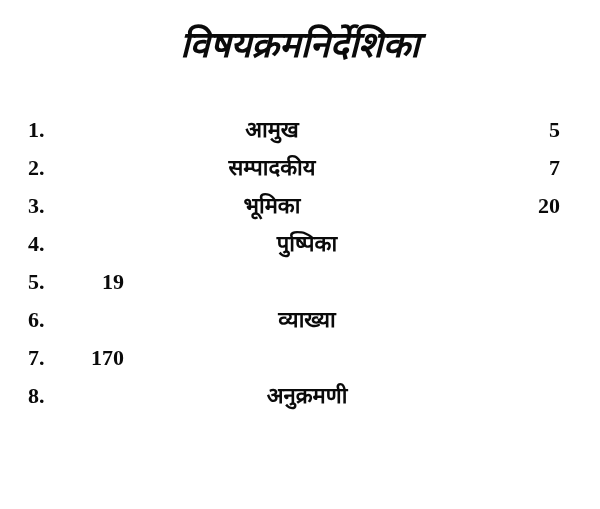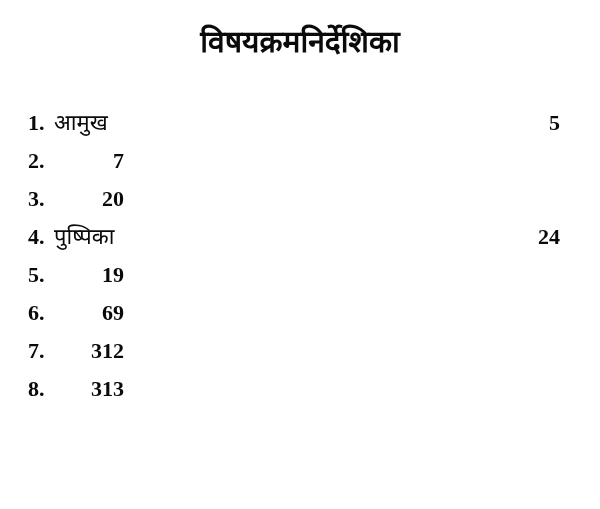--- a/index.html
+++ b/index.html
@@ -18,26 +18,27 @@
     position: relative;
     width: 600px;
     height: 509px;
     box-sizing: border-box;
     padding: 0;
   }
   .toc-title {
     text-align: center;
     font-family: "Liberation Serif", "DejaVu Serif", serif;
     font-weight: bold;
-    font-size: 30px;
+    font-size: 36px;
     letter-spacing: 0px;
     margin-top: 24px;
     margin-bottom: 0;
     line-height: 1.2;
     color: #0a0a0a;
+    font-style: italic;
   }
   .toc-list {
     margin: 0;
     padding: 0;
     list-style: none;
     margin-top: 52px;
   }
   .toc-row {
     display: flex;
     align-items: baseline;
@@ -49,22 +50,22 @@
     color: #0a0a0a;
   }
   .toc-num {
     width: 26px;
     flex: 0 0 26px;
     text-align: left;
     font-weight: bold;
   }
   .toc-label {
     flex: 1 1 auto;
-    text-align: left;
-    font-weight: normal;
+    text-align: center;
+    font-weight: bold;
     white-space: nowrap;
   }
   .toc-page {
     flex: 0 0 70px;
     text-align: right;
     font-weight: bold;
   }
 </style>
 </head>
 <body>
@@ -76,48 +77,49 @@
   <ul class="toc-list">
 
     <li class="toc-row">
       <span class="toc-num">1.</span>
       <span class="toc-label">आमुख</span>
       <span class="toc-page">5</span>
     </li>
 
     <li class="toc-row">
       <span class="toc-num">2.</span>
+      <span class="toc-label">सम्पादकीय</span>
       <span class="toc-page">7</span>
     </li>
 
     <li class="toc-row">
       <span class="toc-num">3.</span>
+      <span class="toc-label">भूमिका</span>
       <span class="toc-page">20</span>
     </li>
 
     <li class="toc-row">
       <span class="toc-num">4.</span>
       <span class="toc-label">पुष्पिका</span>
-      <span class="toc-page">24</span>
     </li>
 
     <li class="toc-row">
       <span class="toc-num">5.</span>
       <span class="toc-page">19</span>
     </li>
 
     <li class="toc-row">
       <span class="toc-num">6.</span>
-      <span class="toc-page">69</span>
+      <span class="toc-label">व्याख्या</span>
     </li>
 
     <li class="toc-row">
       <span class="toc-num">7.</span>
-      <span class="toc-page">312</span>
+      <span class="toc-page">170</span>
     </li>
 
     <li class="toc-row">
       <span class="toc-num">8.</span>
-      <span class="toc-page">313</span>
+      <span class="toc-label">अनुक्रमणी</span>
     </li>
 
   </ul>
 </div>
 
 </body></html>

